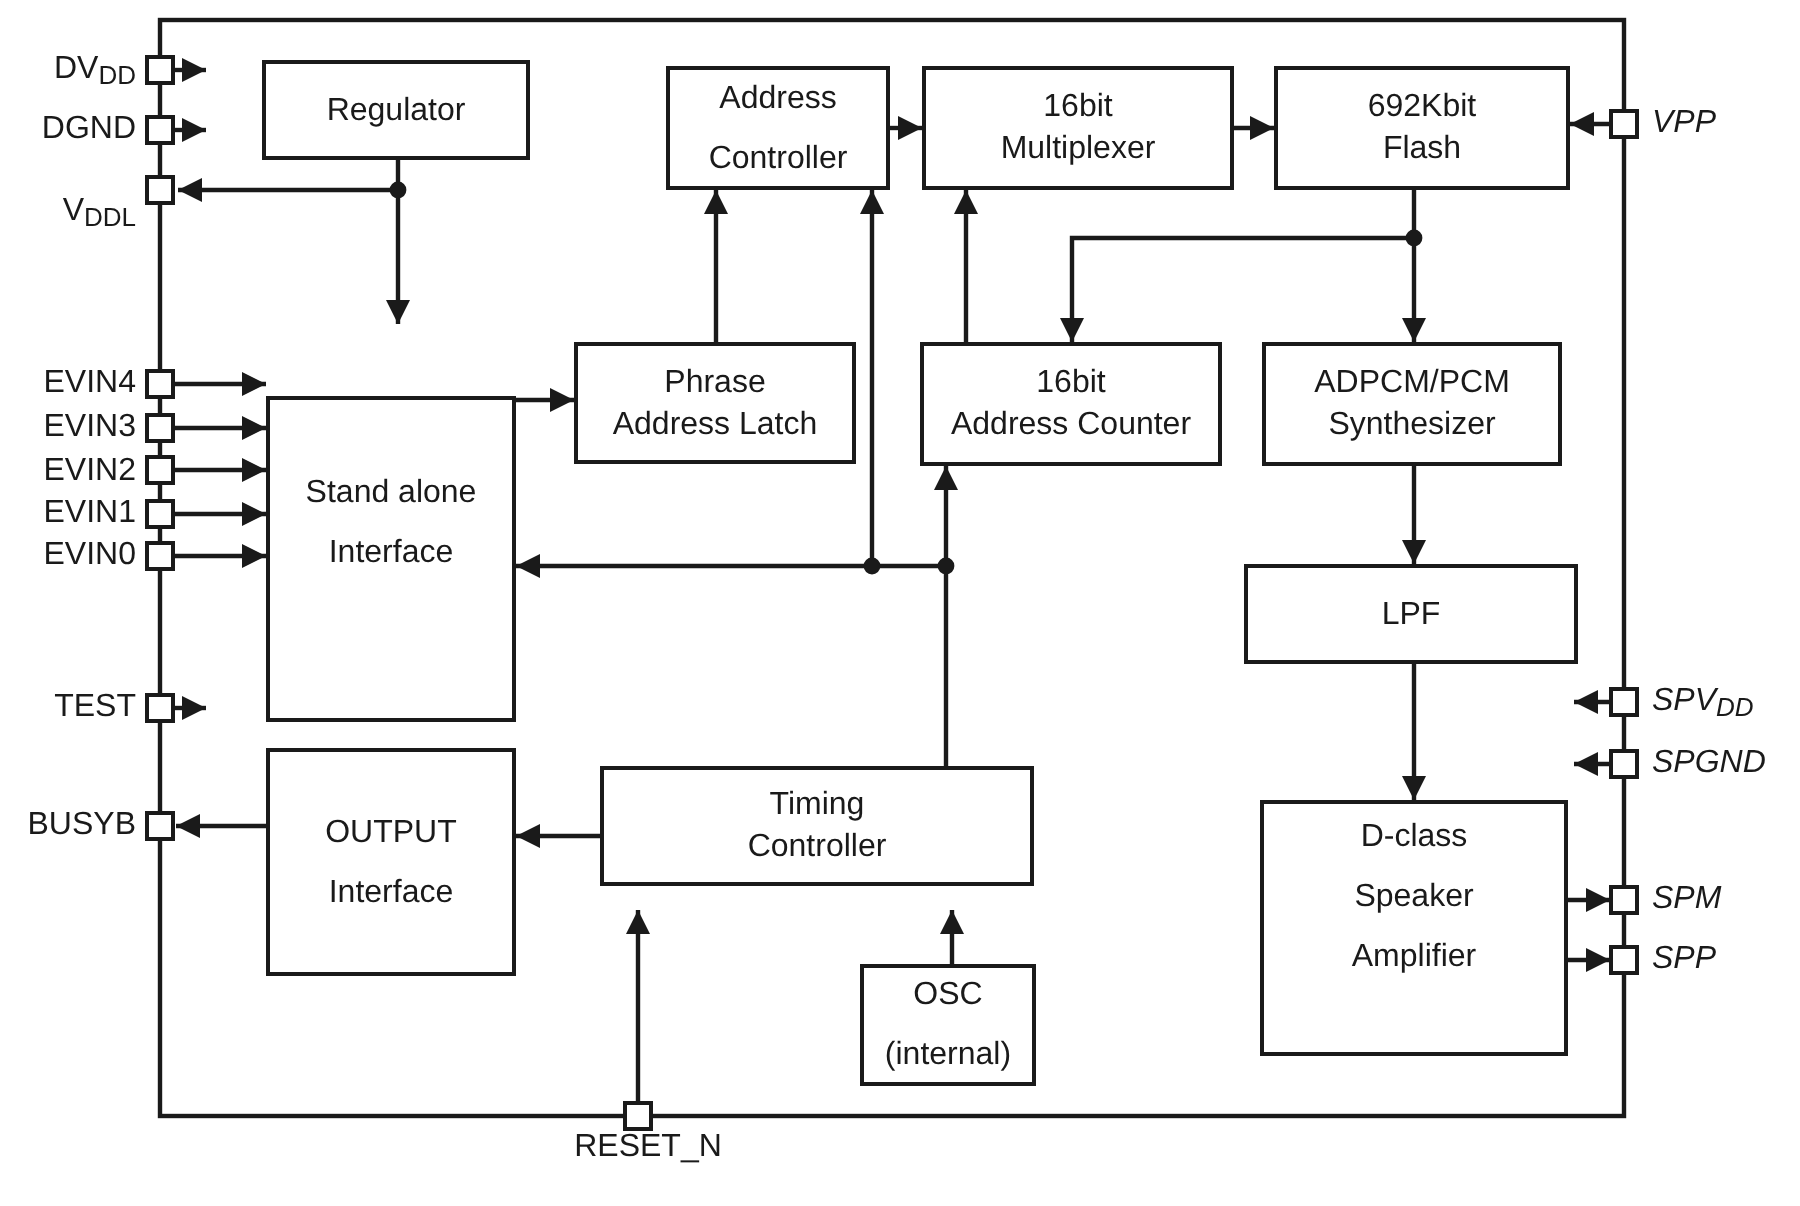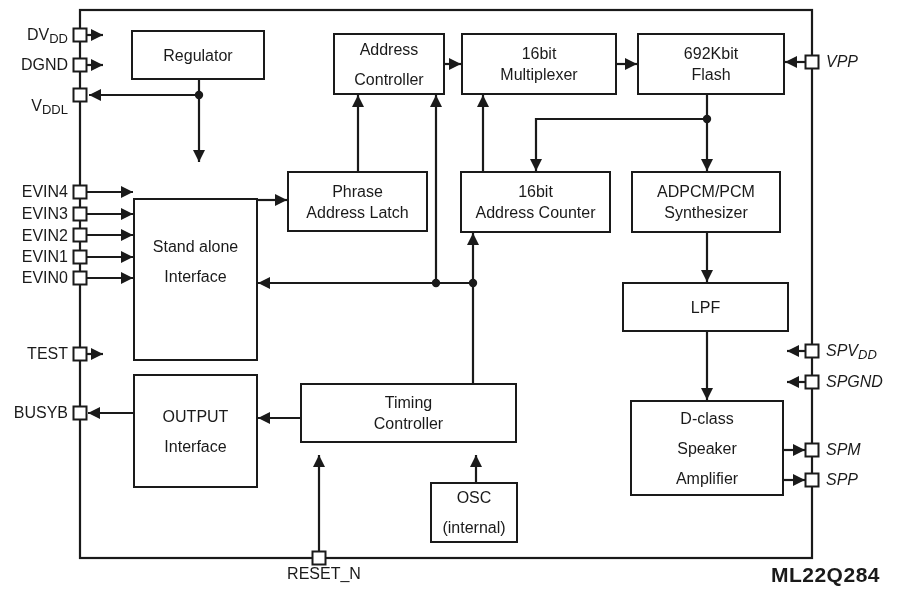--- a/index.html
+++ b/index.html
@@ -133,21 +133,21 @@
 
   <div class="block" style="left:631px;top:171px;width:150px;height:62px">
     <span class="line">ADPCM/PCM</span>
     <span class="line">Synthesizer</span>
   </div>
 
   <div class="block" style="left:622px;top:282px;width:167px;height:50px">
     <span class="line">LPF</span>
   </div>
 
-  <div class="block gap dclass" style="left:630px;top:400px;width:154px;height:96px">
+  <div class="block gap dclass" style="left:630px;top:400px;width:154px;height:128px">
     <span class="line">D-class</span>
     <span class="line">Speaker</span>
     <span class="line">Amplifier</span>
   </div>
 
   <div class="block gap" style="left:133px;top:374px;width:125px;height:114px">
     <span class="line">OUTPUT</span>
     <span class="line">Interface</span>
   </div>
 
@@ -172,15 +172,14 @@
   <div class="pin-label pl-left" style="top:344px"><span>TEST</span></div>
   <div class="pin-label pl-left" style="top:403px"><span>BUSYB</span></div>
 
   <div class="pin-label pl-right" style="top:52px"><span>VPP</span></div>
   <div class="pin-label pl-right" style="top:341px"><span>SPV</span><span class="sub">DD</span></div>
   <div class="pin-label pl-right" style="top:372px"><span>SPGND</span></div>
   <div class="pin-label pl-right" style="top:440px"><span>SPM</span></div>
   <div class="pin-label pl-right" style="top:470px"><span>SPP</span></div>
 
   <div class="reset-label"><span>RESET_N</span></div>
-  <div class="part-number">ML22Q284</div>
 
 </div>
 
 </body></html>

